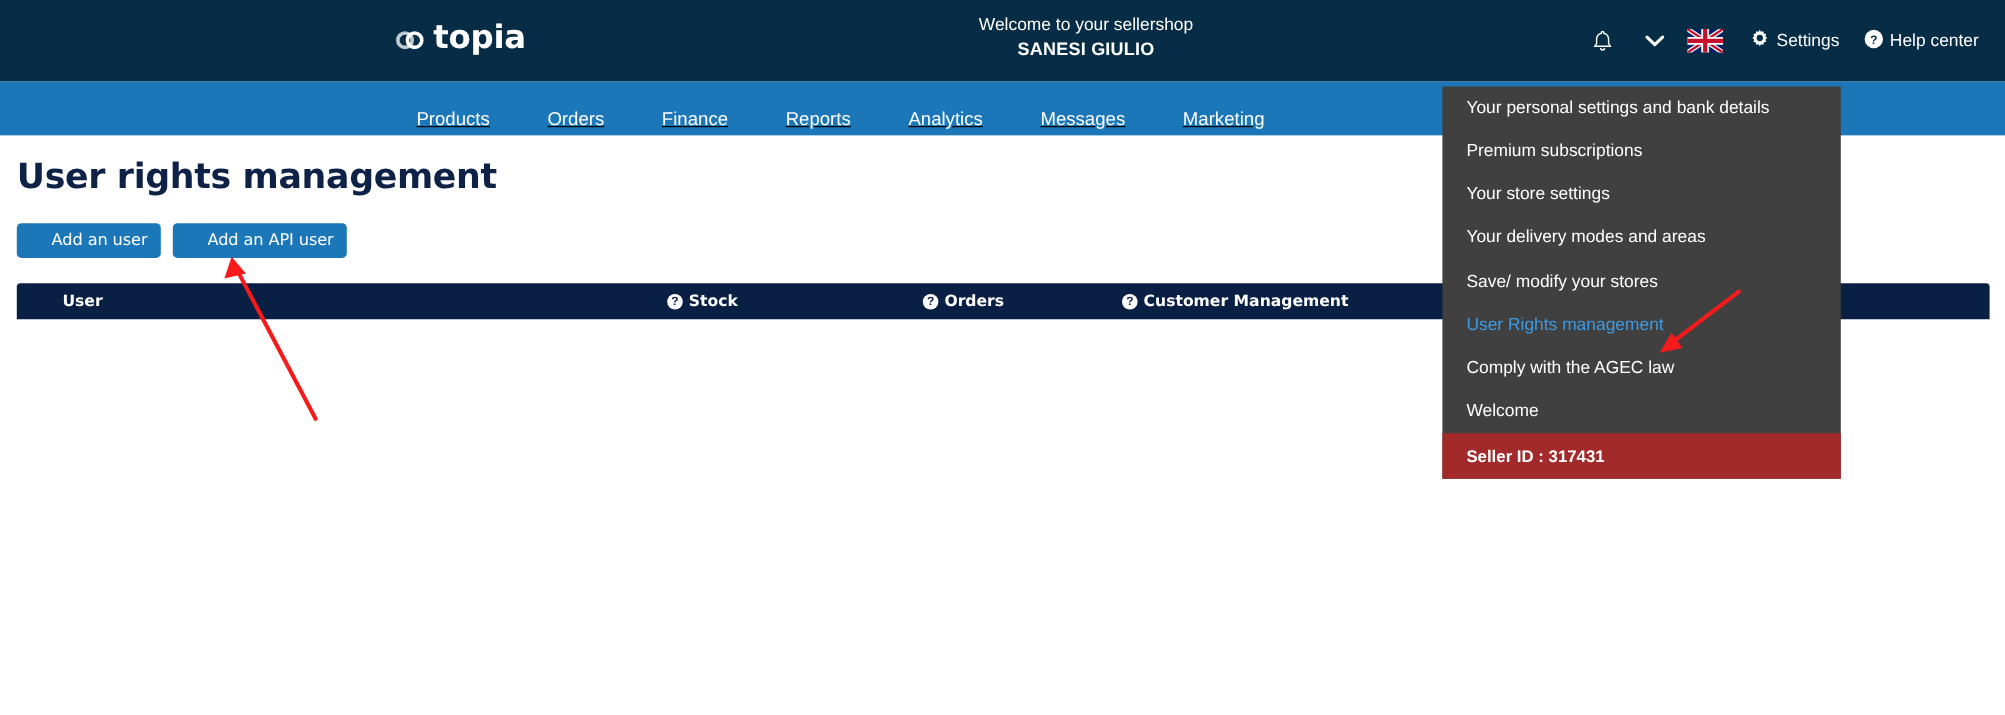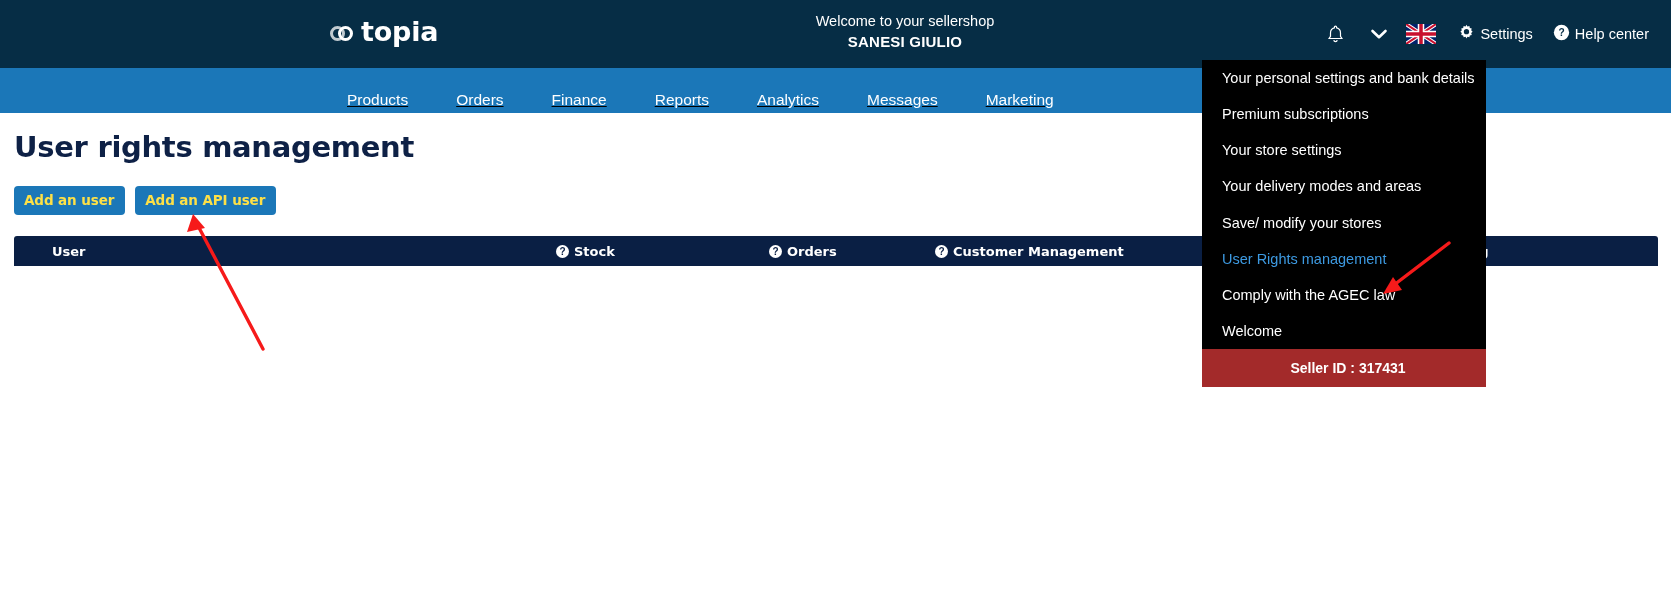--- a/index.html
+++ b/index.html
@@ -134,27 +134,27 @@
     letter-spacing: -0.3px;
   }
   .btn-row {
     position: absolute;
     left: 14px; top: 73px;
     display: flex;
     gap: 10px;
   }
   .btn {
     background: #1b77b8;
-    color: #fde047;
+    color: #ffffff;
     border: none;
     border-radius: 4px;
     font-family: "DejaVu Sans", sans-serif;
     font-size: 13.5px;
-    font-weight: bold;
-    padding: 6px 11px 7px 10px;
+    font-weight: normal;
+    padding: 6px 11px 7px 29px;
     cursor: pointer;
     letter-spacing: -0.1px;
   }
 
   
   .table-wrap {
     position: absolute;
     left: 14px; top: 123px;
     width: 1644px;
   }
@@ -190,43 +190,42 @@
     font-family: "Liberation Sans", sans-serif;
   }
   .table-body {
     height: 330px;
     background: #ffffff;
   }
 
   
   .dropdown {
     position: absolute;
-    left: 1202px; top: 60px;
-    width: 284px;
-    background: #000000;
+    left: 1202px; top: 72px;
+    width: 332px;
+    background: #404040;
     z-index: 40;
   }
   .dd-item {
     display: block;
     padding: 9px 0 9px 20px;
     color: #ffffff;
     font-size: 14.5px;
     line-height: 1.25;
     white-space: nowrap;
     cursor: pointer;
   }
   .dd-item.active { color: #3d9ae2; }
   .dd-seller {
     background: #a32a2a;
     color: #ffffff;
     font-size: 14px;
     font-weight: bold;
     padding: 11px 12px 11px 20px;
     white-space: nowrap;
-    text-align: center;
   }
 
   
   .annot {
     position: absolute;
     left: 0; top: 0;
     width: 1671px; height: 596px;
     pointer-events: none;
     z-index: 90;
   }

